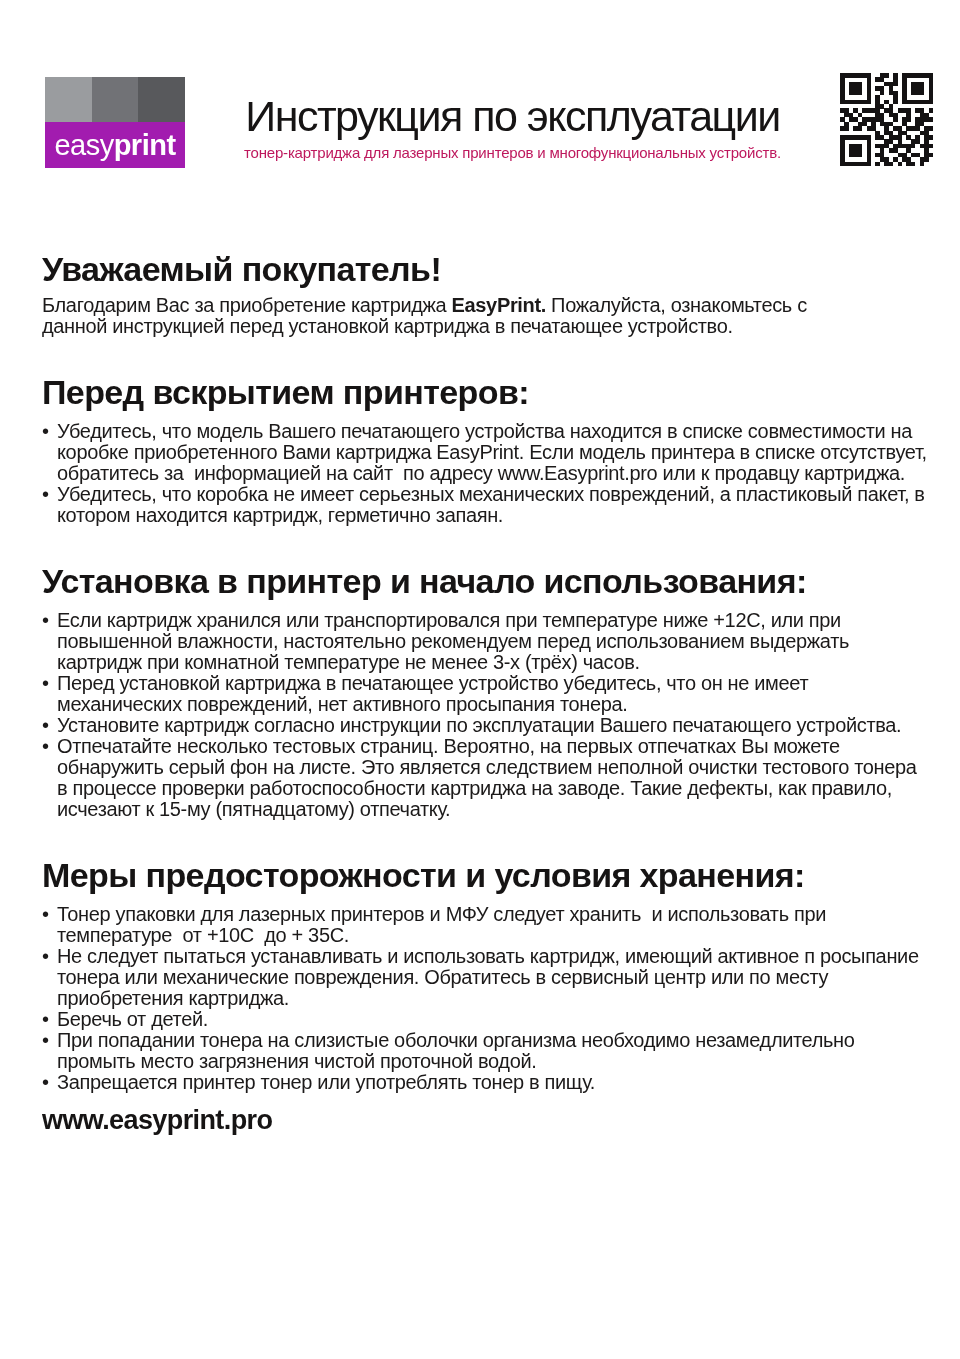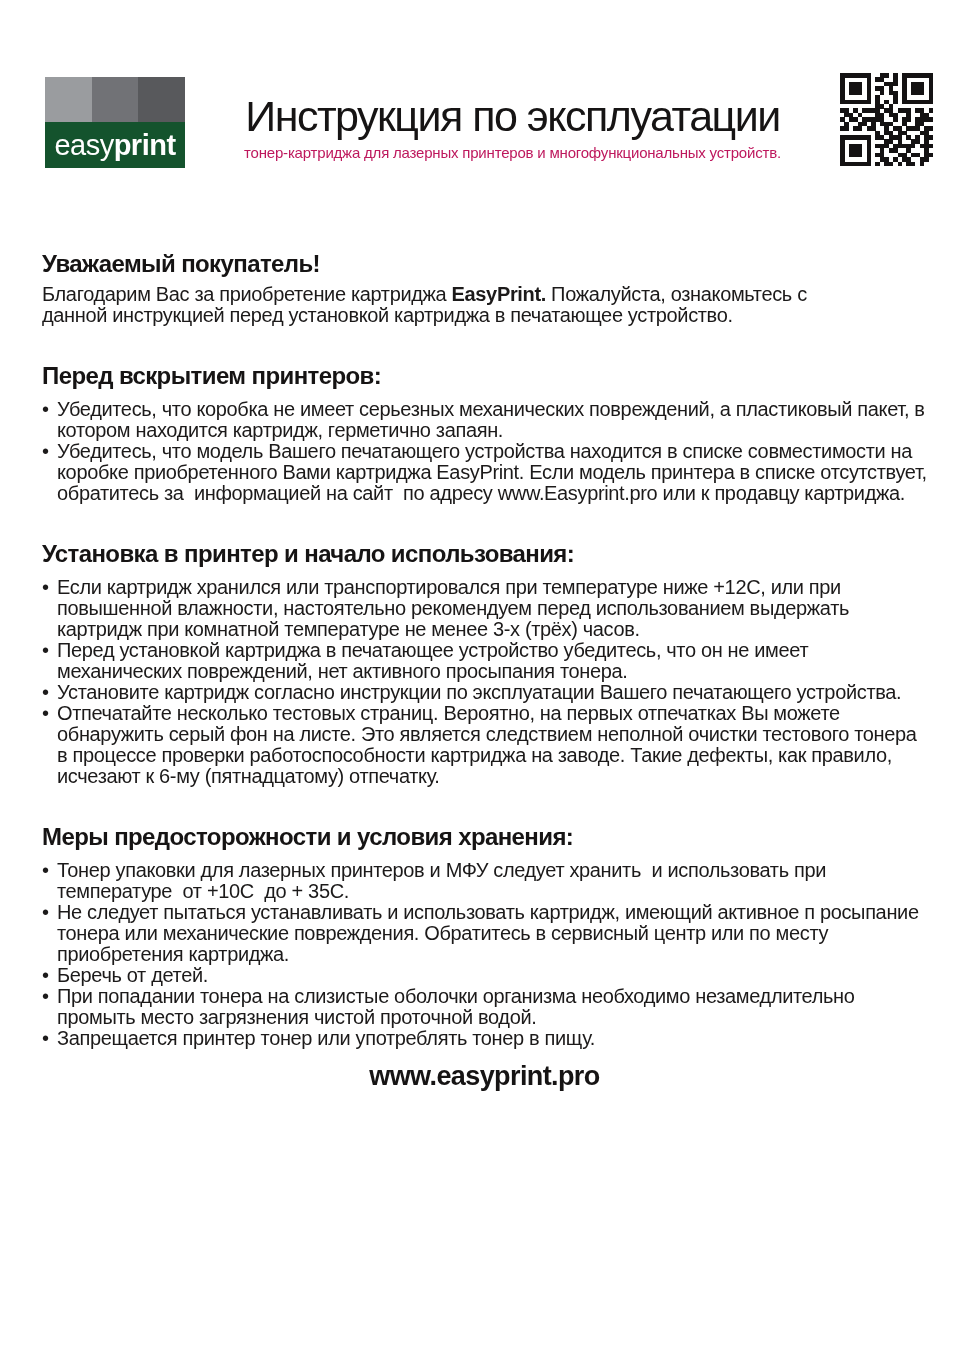--- a/index.html
+++ b/index.html
@@ -62,21 +62,21 @@
   .qr-box { width: 93px; height: 93px; flex: 0 0 auto; margin-top: -4px; }
   .qr-box svg { width: 100%; height: 100%; display: block; }
   .qr-box rect { fill: #141213; shape-rendering: crispEdges; }
 
   
   .doc-main {
     padding: 82px 30px 0 42px;
   }
 
   .section-heading {
-    font-size: 24px;
+    font-size: 34px;
     font-weight: 700;
     letter-spacing: -0.6px;
     color: #161414;
     margin-bottom: 9px;
   }
   .greeting-heading { margin-bottom: 6px; }
 
   .body-text {
     font-size: 20px;
     line-height: 21px;
@@ -97,42 +97,42 @@
   .bullet-item::before {
     content: "\2022";
     position: absolute;
     left: 0;
     top: 0;
   }
 
   
   .doc-footer {
     padding: 12px 33px 0 42px;
-    text-align: center;
+    text-align: left;
   }
   .site-url {
     font-size: 27px;
     font-weight: 700;
     letter-spacing: -0.6px;
     color: #161414;
   }
 </style>
 </head>
 <body>
 
 <div class="page">
 
   <header class="header">
     <div class="logo">
       <div class="logo-blocks">
         <div class="logo-block" id="logo-block-0" style="background: rgb(154, 156, 159);"></div>
         <div class="logo-block" id="logo-block-1" style="background: rgb(113, 114, 118);"></div>
         <div class="logo-block" id="logo-block-2" style="background: rgb(88, 89, 92);"></div>
       </div>
-      <div class="logo-band" id="logo-band" style="background: #14532d;">
+      <div class="logo-band" id="logo-band" style="background: #a21caf;">
         <span class="lt-light">easy</span>
           <span class="lt-bold">print</span>
       </div>
     </div>
 
     <div class="title-wrap">
       <h1 class="doc-title">Инструкция по эксплуатации</h1>
       <div class="doc-subtitle">тонер-картриджа для лазерных принтеров и многофункциональных устройств.</div>
     </div>
 
@@ -391,31 +391,31 @@
   <main class="doc-main">
     <section class="greeting">
       <h2 class="section-heading greeting-heading">Уважаемый покупатель!</h2>
       <p class="body-text greeting-paragraph"><span>Благодарим Вас за приобретение картриджа </span><b>EasyPrint.</b><span> Пожалуйста, ознакомьтесь с данной инструкцией перед установкой картриджа в печатающее устройство.</span></p>
     </section>
 
     <div id="sections">
         <section class="doc-section">
           <h2 class="section-heading">Перед вскрытием принтеров:</h2>
           <ul class="bullet-list body-text">
+            <li class="bullet-item">Убедитесь, что модель Вашего печатающего устройства находится в списке совместимости на коробке приобретенного Вами картриджа EasyPrint. Если модель принтера в списке отсутствует, обратитесь за  информацией на сайт  по адресу www.Easyprint.pro или к продавцу картриджа.</li>
             <li class="bullet-item">Убедитесь, что коробка не имеет серьезных механических повреждений, а пластиковый пакет, в котором находится картридж, герметично запаян.</li>
-            <li class="bullet-item">Убедитесь, что модель Вашего печатающего устройства находится в списке совместимости на коробке приобретенного Вами картриджа EasyPrint. Если модель принтера в списке отсутствует, обратитесь за  информацией на сайт  по адресу www.Easyprint.pro или к продавцу картриджа.</li>
           </ul>
         </section>
         <section class="doc-section">
           <h2 class="section-heading">Установка в принтер и начало использования:</h2>
           <ul class="bullet-list body-text">
             <li class="bullet-item">Если картридж хранился или транспортировался при температуре ниже +12С, или при повышенной влажности, настоятельно рекомендуем перед использованием выдержать картридж при комнатной температуре не менее 3-х (трёх) часов.</li>
             <li class="bullet-item">Перед установкой картриджа в печатающее устройство убедитесь, что он не имеет механических повреждений, нет активного просыпания тонера.</li>
             <li class="bullet-item">Установите картридж согласно инструкции по эксплуатации Вашего печатающего устройства.</li>
-            <li class="bullet-item">Отпечатайте несколько тестовых страниц. Вероятно, на первых отпечатках Вы можете обнаружить серый фон на листе. Это является следствием неполной очистки тестового тонера в процессе проверки работоспособности картриджа на заводе. Такие дефекты, как правило, исчезают к 6-му (пятнадцатому) отпечатку.</li>
+            <li class="bullet-item">Отпечатайте несколько тестовых страниц. Вероятно, на первых отпечатках Вы можете обнаружить серый фон на листе. Это является следствием неполной очистки тестового тонера в процессе проверки работоспособности картриджа на заводе. Такие дефекты, как правило, исчезают к 15-му (пятнадцатому) отпечатку.</li>
           </ul>
         </section>
         <section class="doc-section">
           <h2 class="section-heading">Меры предосторожности и условия хранения:</h2>
           <ul class="bullet-list body-text">
             <li class="bullet-item">Тонер упаковки для лазерных принтеров и МФУ следует хранить  и использовать при температуре  от +10С  до + 35С.</li>
             <li class="bullet-item">Не следует пытаться устанавливать и использовать картридж, имеющий активное п росыпание тонера или механические повреждения. Обратитесь в сервисный центр или по месту приобретения картриджа.</li>
             <li class="bullet-item">Беречь от детей.</li>
             <li class="bullet-item">При попадании тонера на слизистые оболочки организма необходимо незамедлительно промыть место загрязнения чистой проточной водой.</li>
             <li class="bullet-item">Запрещается принтер тонер или употреблять тонер в пищу.</li>

